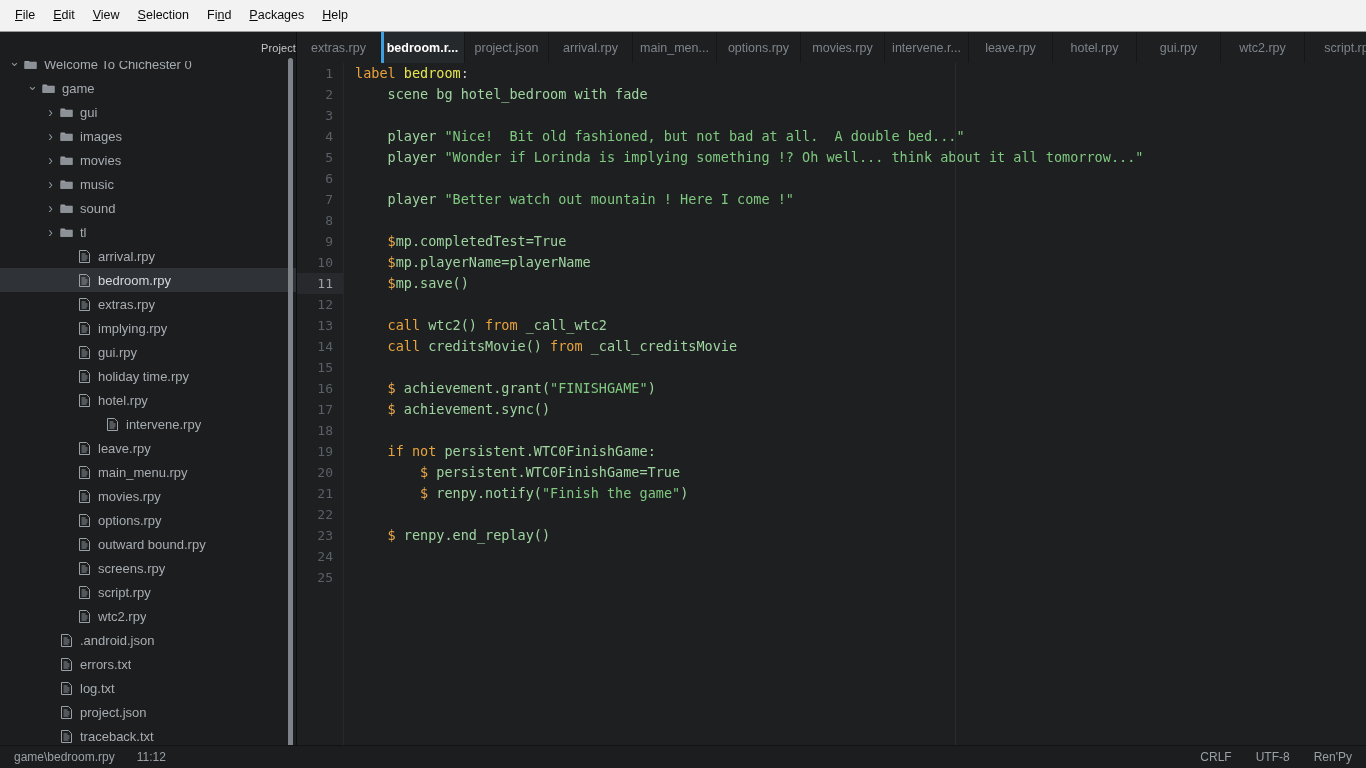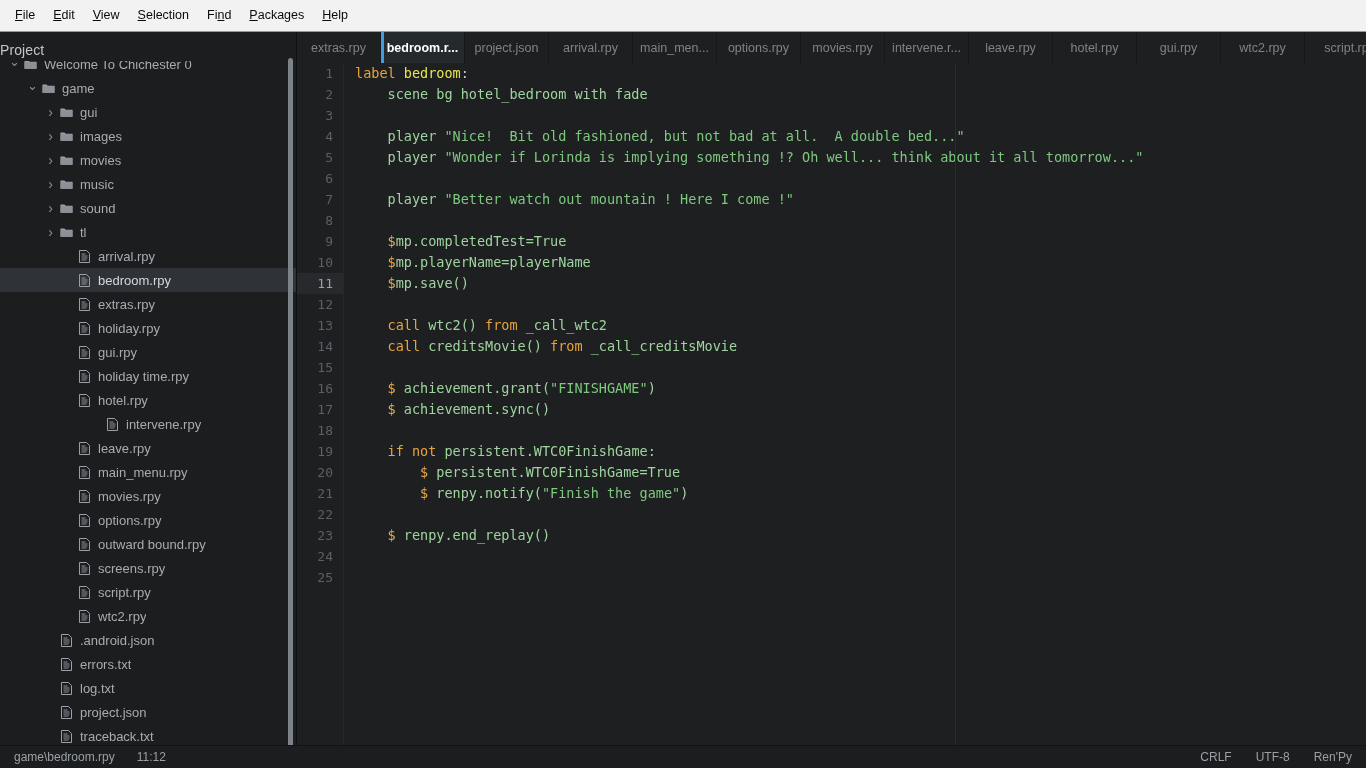--- a/index.html
+++ b/index.html
@@ -28,23 +28,23 @@
 
   
   .sidebar {
     width: 297px; min-width: 297px;
     background: #1b1d1e;
     position: relative;
     border-right: 1px solid #0f1011;
     overflow: hidden;
   }
   .sidebar-title {
-    text-align: left;
+    text-align: right;
     color: #c3c7cb;
-    font-size: 14px;
+    font-size: 11px;
     padding-top: 10px;
     padding-bottom: 5px;
     letter-spacing: .1px;
   }
   .tree { position: absolute; top: 29px; left: 0; right: 0; bottom: 0; overflow: hidden; }
   .tree-inner { position: relative; top: -9px; }
   .row {
     height: 24px; display: flex; align-items: center;
     color: #a7acb1; font-size: 13px; white-space: nowrap;
     padding-right: 10px;
@@ -270,21 +270,21 @@
               <span class="lbl">extras.rpy</span>
             </div>
             <div class="row" style="padding-left: 62px;">
               <span class="arrow none"></span>
               <span class="ico">
                 <svg width="11" height="13" viewBox="0 0 11 13">
                   <path d="M0.5 0.5h7l3 3v9h-10z" fill="none" stroke="#9aa0a6" stroke-width="1"></path>
                   <path d="M2.5 4h4M2.5 6h6M2.5 8h6M2.5 10h5" stroke="#9aa0a6" stroke-width="0.9"></path>
                 </svg>
               </span>
-              <span class="lbl">holiday.rpy</span>
+              <span class="lbl">implying.rpy</span>
             </div>
             <div class="row" style="padding-left: 62px;">
               <span class="arrow none"></span>
               <span class="ico">
                 <svg width="11" height="13" viewBox="0 0 11 13">
                   <path d="M0.5 0.5h7l3 3v9h-10z" fill="none" stroke="#9aa0a6" stroke-width="1"></path>
                   <path d="M2.5 4h4M2.5 6h6M2.5 8h6M2.5 10h5" stroke="#9aa0a6" stroke-width="0.9"></path>
                 </svg>
               </span>
               <span class="lbl">gui.rpy</span>

